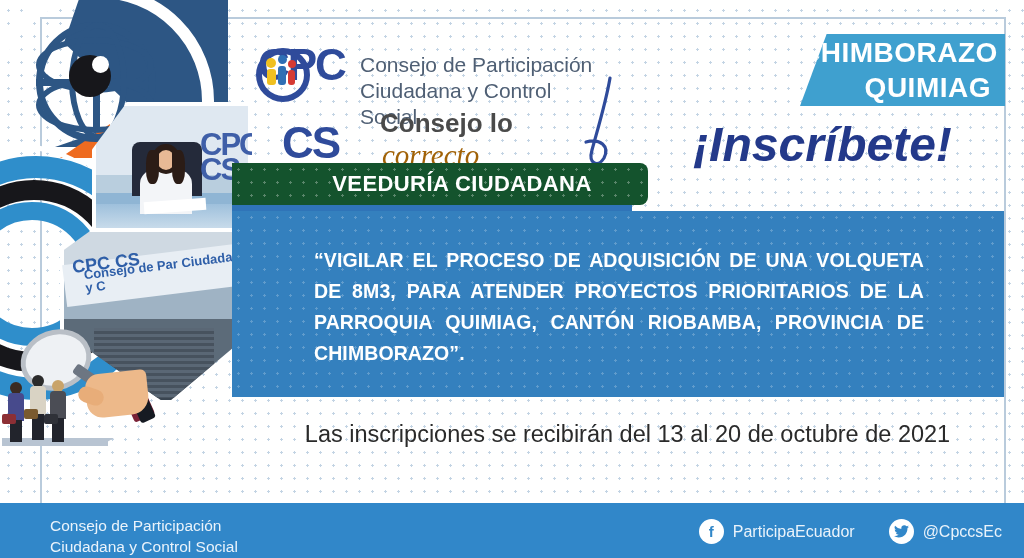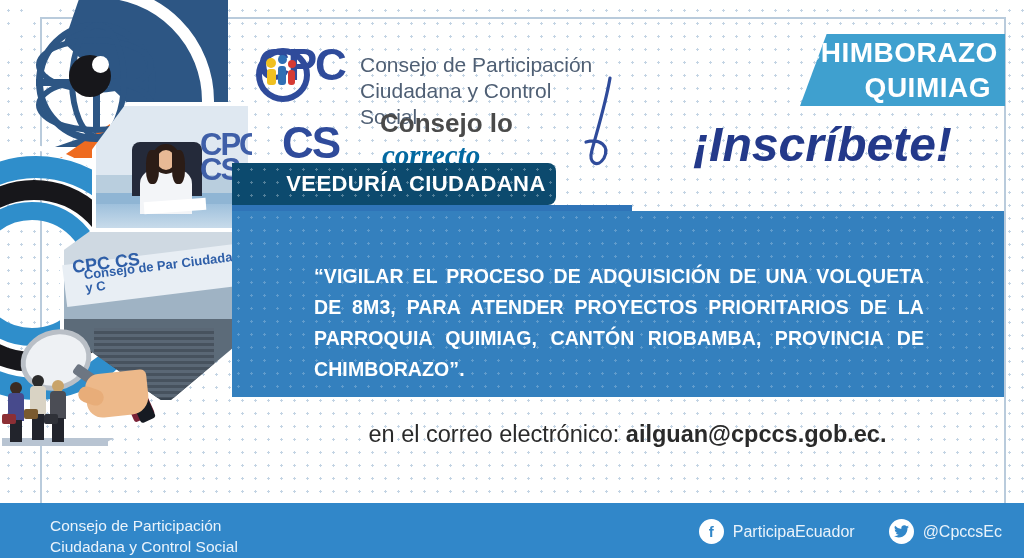--- a/index.html
+++ b/index.html
@@ -136,40 +136,40 @@
   .cp-mark .r2{margin-left:24px;display:block;margin-top:44px;}
   .cp-ring{position:absolute;left:-2px;top:2px;width:42px;height:42px;border-radius:50%;border:6px solid #2f4b9b;}
   .cp-fig-y{position:absolute;left:8px;top:12px;width:10px;height:10px;border-radius:50%;background:#f0c020;}
   .cp-fig-b{position:absolute;left:20px;top:9px;width:9px;height:9px;border-radius:50%;background:#2f6fb5;}
   .cp-fig-r{position:absolute;left:30px;top:14px;width:8px;height:8px;border-radius:50%;background:#d53a34;}
   .cp-bar-y{position:absolute;left:9px;top:23px;width:9px;height:16px;background:#f0c020;border-radius:3px;}
   .cp-bar-b{position:absolute;left:20px;top:20px;width:8px;height:19px;background:#2f6fb5;border-radius:3px;}
   .cp-bar-r{position:absolute;left:30px;top:24px;width:7px;height:15px;background:#d53a34;border-radius:3px;}
   .hdr-name{position:absolute;left:102px;top:6px;font-size:21px;line-height:26px;color:#4f5f74;white-space:pre-line;}
   .hdr-slogan{position:absolute;left:122px;top:62px;font-size:26px;font-weight:bold;color:#4a4a4a;}
-  .hdr-slogan .cursive{font-family:"Liberation Serif", serif;font-style:italic;font-weight:bold;color:#0369a1;font-size:29px;
+  .hdr-slogan .cursive{font-family:"Liberation Serif", serif;font-style:italic;font-weight:normal;color:#a16207;font-size:29px;
     border-bottom:3px solid #2f4b9b;padding:0 2px;}
   .swoosh{position:absolute;left:318px;top:30px;width:44px;height:92px;}
 
   
   .qbanner{
     position:absolute;left:800px;top:34px;width:205px;height:72px;background:#3fa0cf;
     clip-path:polygon(13% 0,100% 0,100% 100%,0 100%);
     color:#ffffff;text-align:right;
     font-weight:bold;font-size:28px;line-height:35px;letter-spacing:.5px;
     padding:1px 14px 0 0;box-sizing:border-box;
   }
   .inscribete{
     position:absolute;left:640px;top:114px;width:365px;height:64px;
     text-align:center;color:#23398a;font-style:italic;font-weight:bold;font-size:48px;line-height:62px;
   }
 
   
   .vband{
-    position:absolute;left:232px;top:163px;width:324px;height:42px;background:#0c4a6e;
+    position:absolute;left:232px;top:163px;width:416px;height:42px;background:#14532d;
     border-radius:0 8px 8px 0;
   }
   .vband .lbl{
     position:absolute;inset:0;display:flex;align-items:center;justify-content:center;
     color:#ffffff;font-weight:bold;font-size:22px;letter-spacing:.4px;padding-left:44px;box-sizing:border-box;
   }
   .vband-dots{
     position:absolute;inset:0;border-radius:0 8px 8px 0;
     background-image:radial-gradient(rgba(255,255,255,.30) 1.2px, rgba(0,0,0,0) 1.3px);
     background-size:13px 13px;
@@ -179,21 +179,21 @@
   
   .bluepanel{
     position:absolute;left:232px;top:211px;width:772px;height:186px;background:#3480be;
   }
   .bluepanel-dots{
     position:absolute;inset:0;
     background-image:radial-gradient(rgba(255,255,255,.22) 1.2px, rgba(0,0,0,0) 1.3px);
     background-size:13px 13px;
   }
   .bluepanel .txt{
-    position:absolute;left:82px;top:50px;width:610px;
+    position:absolute;left:82px;top:34px;width:610px;
     color:#ffffff;font-weight:bold;font-size:19.5px;line-height:31px;
     text-align:justify;text-align-last:left;letter-spacing:.1px;
   }
 
   
   .inscript{
     position:absolute;left:250px;top:418px;width:755px;
     text-align:center;color:#2a2a2a;font-size:23.5px;line-height:33px;
   }
   .inscript .mail{font-weight:bold;}
@@ -326,21 +326,21 @@
     <div class="lbl">VEEDURÍA CIUDADANA</div>
   </div>
   <div class="vstrip"></div>
 
   <div class="bluepanel">
     <div class="bluepanel-dots"></div>
     <div class="txt">“VIGILAR EL PROCESO DE ADQUISICIÓN DE UNA VOLQUETA DE 8M3, PARA ATENDER PROYECTOS PRIORITARIOS DE LA PARROQUIA QUIMIAG, CANTÓN RIOBAMBA, PROVINCIA DE CHIMBORAZO”.</div>
   </div>
 
   <div class="inscript">
-    <div><span>en el correo electrónico: </span><span class="mail">ailguan@cpccs.gob.ec.</span></div>
+    <div>Las inscripciones se recibirán del 13 al 20 de octubre de 2021</div>
   </div>
 
   <div class="footer">
     <div class="footer-left">Consejo de Participación
 Ciudadana y Control Social</div>
     <div class="social">
       <span class="sicon">f</span>
       <span>ParticipaEcuador</span>
       <span class="sgap"></span>
       <span class="sicon">

